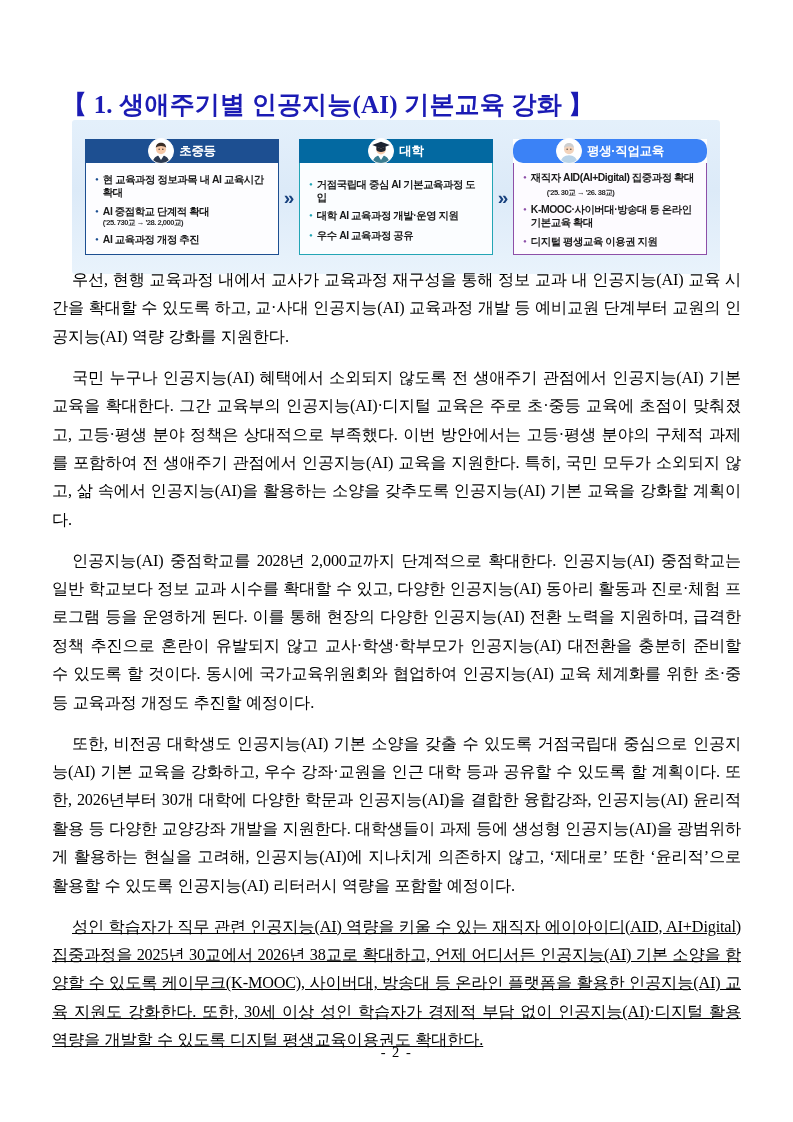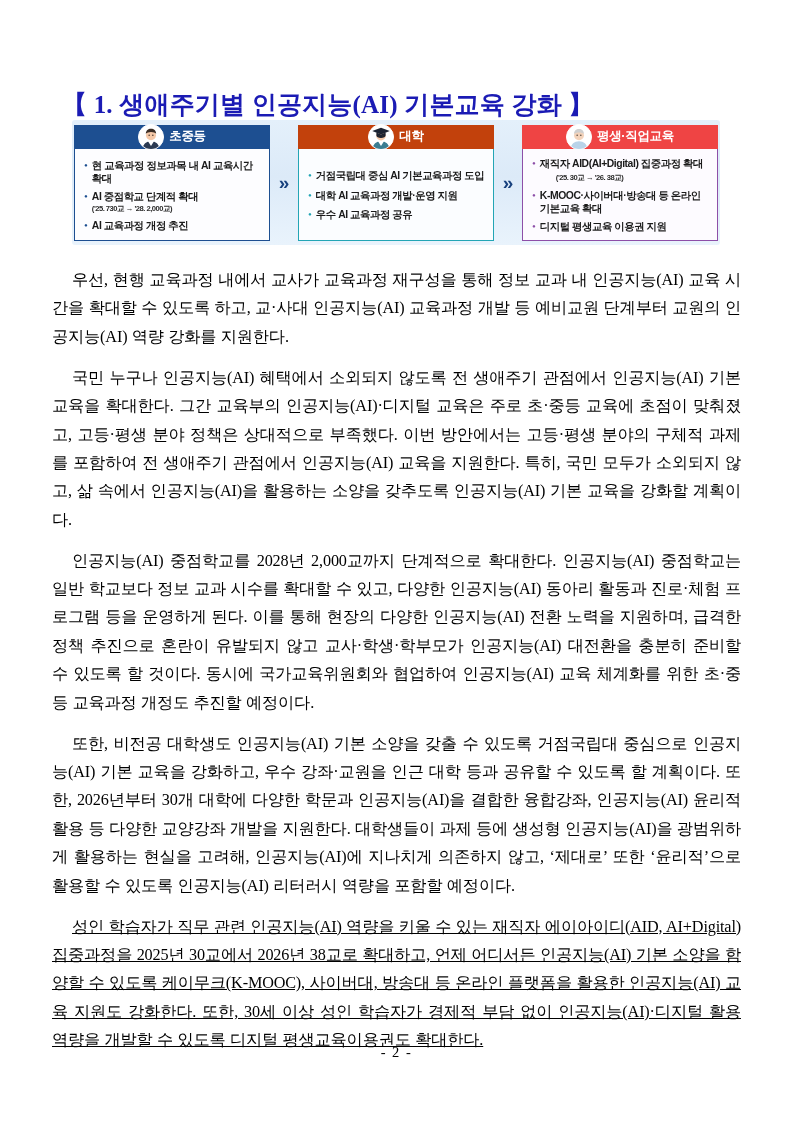--- a/index.html
+++ b/index.html
@@ -36,27 +36,27 @@
     letter-spacing: 0.2px;
     white-space: nowrap;
   }
 
   
   .infographic {
     position: absolute;
     left: 72px;
     top: 120px;
     width: 648px;
-    height: 125px;
+    height: 154px;
     background: linear-gradient(180deg, #e4f0fb 0%, #dceaf8 45%, #e9f3fc 100%);
     border-radius: 3px;
     display: flex;
     align-items: center;
     justify-content: space-between;
-    padding: 0 2px;
+    padding: 0 13px;
   }
 
   .panel {
     width: 196px;
     height: 116px;
     display: flex;
     flex-direction: column;
     background: #ffffff;
   }
 
@@ -227,21 +227,21 @@
             <span class="bullet-text">AI 중점학교 단계적 확대<span class="note-block">('25. 730교 → '28. 2,000교)</span></span>
           </div>
           <div class="bullet-row">
             <span class="bullet-dot">•</span>
             <span class="bullet-text">AI 교육과정 개정 추진</span>
           </div>
         </div>
       </div>
       <div class="arrow">»</div>
       <div class="panel">
-        <div class="panel-header" style="background: #c2410c;">
+        <div class="panel-header" style="background: #0369a1;">
           <div class="avatar">
             <svg viewBox="0 0 26 26" width="26" height="26">
               <circle cx="13" cy="13" r="13" fill="#ffffff"></circle>
               <path d="M4 26c0-5.2 4-8.4 9-8.4s9 3.2 9 8.4z" fill="#3b7d91"></path>
               <path d="M9.6 17.4h6.8l-3.4 5.4z" fill="#ffffff"></path>
               <circle cx="13" cy="11.6" r="5.2" fill="#f6c9a8"></circle>
               <path d="M3.5 6.6L13 3l9.5 3.6L13 10.2z" fill="#1c2331"></path>
               <path d="M8 8.2v3.2c0 1.6 2.4 2.6 5 2.6s5-1 5-2.6V8.2L13 10.4z" fill="#1c2331"></path>
               <circle cx="11" cy="11.8" r="0.8" fill="#3a2d25"></circle>
               <circle cx="15" cy="11.8" r="0.8" fill="#3a2d25"></circle>
@@ -259,21 +259,21 @@
             <span class="bullet-text">대학 AI 교육과정 개발·운영 지원</span>
           </div>
           <div class="bullet-row">
             <span class="bullet-dot">•</span>
             <span class="bullet-text">우수 AI 교육과정 공유</span>
           </div>
         </div>
       </div>
       <div class="arrow">»</div>
       <div class="panel">
-        <div class="panel-header" style="background: #ef4444;">
+        <div class="panel-header" style="background: #3b82f6; border-radius: 10px;">
           <div class="avatar">
             <svg viewBox="0 0 26 26" width="26" height="26">
               <circle cx="13" cy="13" r="13" fill="#ffffff"></circle>
               <path d="M4 26c0-5.2 4-8.4 9-8.4s9 3.2 9 8.4z" fill="#b9d3e8"></path>
               <circle cx="13" cy="11" r="5.4" fill="#f3d3bb"></circle>
               <path d="M7.6 9.8c0-3.4 2.4-5.4 5.4-5.4s5.4 2 5.4 5.4c-1.2-1-3-1.6-5.4-1.6s-4.2.6-5.4 1.6z" fill="#cfcfcf"></path>
               <circle cx="11" cy="11.2" r="0.8" fill="#4a4036"></circle>
               <circle cx="15" cy="11.2" r="0.8" fill="#4a4036"></circle>
             </svg>
           </div>

